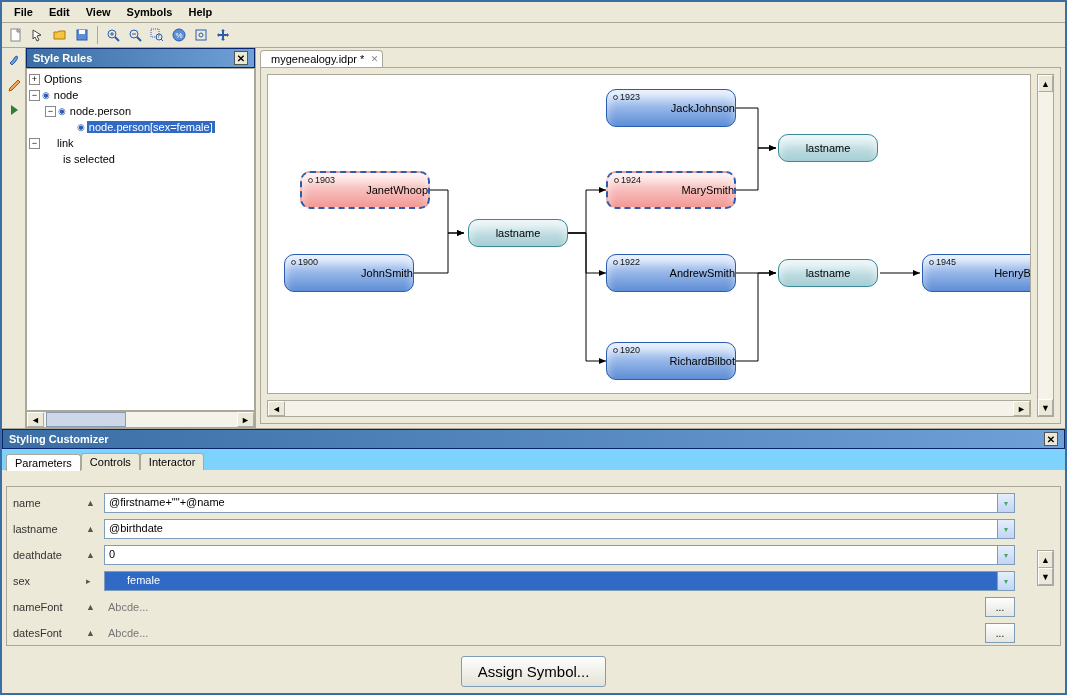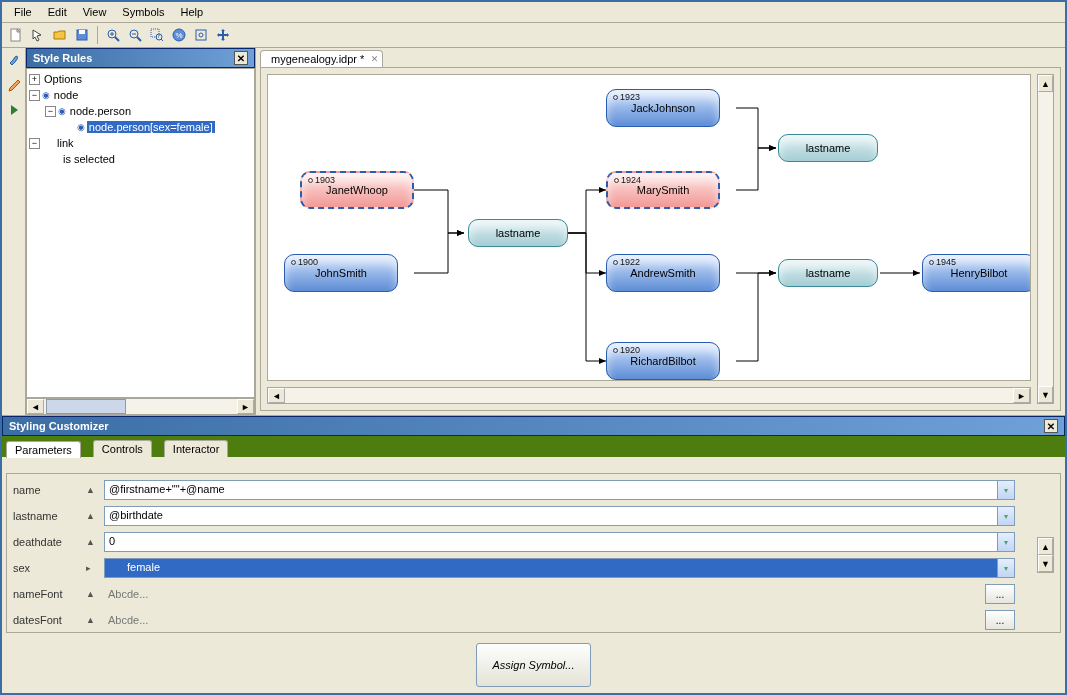--- a/index.html
+++ b/index.html
@@ -14,20 +14,21 @@
   display: flex;
   flex-direction: column;
 }
 
 
 .menubar {
   background: #ece9d8;
   display: flex;
   padding: 2px 4px;
   border-bottom: 1px solid #aca899;
+  font-weight: bold;
 }
 .menubar .item {
   padding: 2px 8px;
   cursor: default;
 }
 
 
 .toolbar {
   background: #ece9d8;
   display: flex;
@@ -172,21 +173,21 @@
 .node {
   position:absolute;
   border-radius:10px;
   border:1px solid #2a5db0;
   display:flex; align-items:center; justify-content:center;
   font-size:11px;
   box-shadow: inset 0 8px 10px rgba(255,255,255,0.6);
 }
 .node.person {
   background: linear-gradient(to bottom,#cfe0fb,#5d8dd6);
-  width:114px; height:38px;
+  width:130px; height:38px;justify-content:flex-end;
 }
 .node.female {
   background: linear-gradient(to bottom,#fde3e2,#f29996);
   border:2px dashed #2a5db0;
 }
 .node.family {
   background: linear-gradient(to bottom,#d8ecef,#a6ced5);
   border:1px solid #3b8a97;
   width:100px; height:28px;
 }
@@ -198,21 +199,21 @@
 .node .dot { width:5px; height:5px; border:1px solid #3c3c3c; border-radius:50%; background:none; }
 .edge { stroke:#000; stroke-width:1; fill:none; }
 .arrow { fill:#000; }
 
 
 .customizer {
   border-top:1px solid #aca899;
   background:#ece9d8;
   display:flex; flex-direction:column;
 }
-.param-tabs { display:flex; background:#4d7c0f; padding:4px 4px 0 4px; gap:12px; }
+.param-tabs { display:flex; background:#7dd3fc; padding:4px 4px 0 4px; gap:0; }
 .param-tab {
   border:1px solid #aca899; border-bottom:none;
   background:#ece9d8;
   padding:2px 8px;
   border-radius:3px 3px 0 0;
   font-size:11px;
 }
 .param-tab.active { background:#fff; position:relative; top:1px; }
 .param-body {
   border:1px solid #aca899; background:#ece9d8;
@@ -240,21 +241,21 @@
   background:linear-gradient(#fefefe,#e6e6de);
   display:flex; align-items:center; justify-content:center;
   font-size:10px;
 }
 .param-vscroll { width:17px; border:1px solid #aca899; background:#f5f3e9; margin-left:4px;
   display:flex; flex-direction:column; }
 
 .assign-row { display:flex; justify-content:center; padding:6px; }
 .assign-btn {
   border:1px solid #7f9db9; background:linear-gradient(#fefefe,#e3e3d7);
-  padding:15px 16px; border-radius:3px; font-size:11px;font-style:italic;
+  padding:6px 16px; border-radius:3px; font-size:15px;
 }
 </style>
 </head>
 <body>
 
 <div class="menubar">
   <div class="item">File</div>
   <div class="item">Edit</div>
   <div class="item">View</div>
   <div class="item">Symbols</div>

